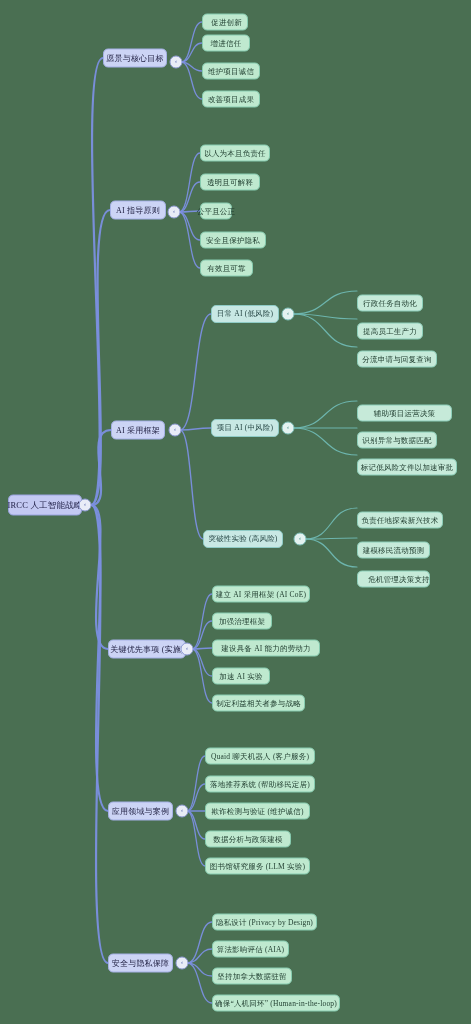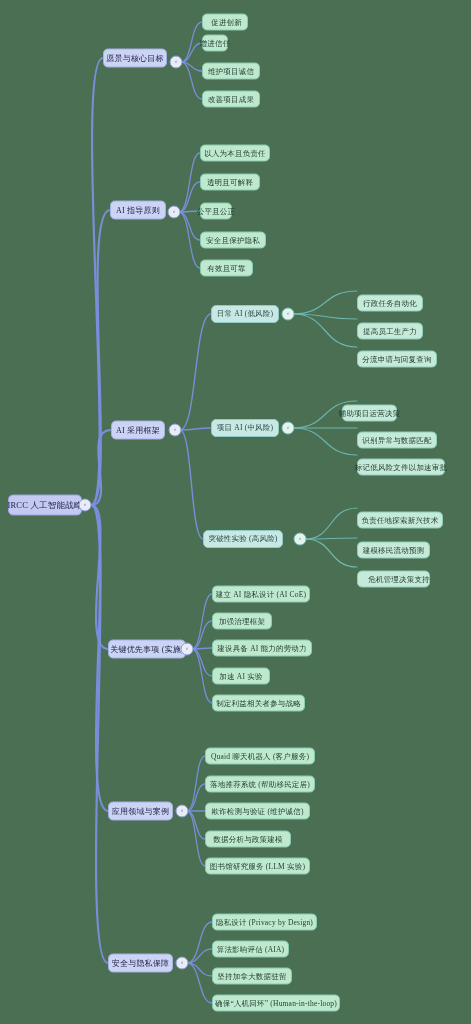--- a/index.html
+++ b/index.html
@@ -145,21 +145,21 @@
         <span>IRCC 人工智能战略</span>
       </div>
       <div class="toggle" style="left: 85px; top: 505px;">‹</div>
       <div class="node node-l1" style="left: 103px; top: 58px; width: 64px;">
         <span>愿景与核心目标</span>
       </div>
       <div class="toggle" style="left: 176px; top: 62px;">‹</div>
       <div class="node node-leaf" style="left: 202px; top: 22px; width: 46px; padding-left: 9px;">
         <span>促进创新</span>
       </div>
-      <div class="node node-leaf" style="left: 202px; top: 43px; width: 26px;">
+      <div class="node node-leaf" style="left: 202px; top: 43px; width: 48px;">
         <span>增进信任</span>
       </div>
       <div class="node node-leaf" style="left: 202px; top: 71px; width: 58px;">
         <span>维护项目诚信</span>
       </div>
       <div class="node node-leaf" style="left: 202px; top: 99px; width: 58px;">
         <span>改善项目成果</span>
       </div>
       <div class="node node-l1" style="left: 110px; top: 210px; width: 56px;">
         <span>AI 指导原则</span>
@@ -194,53 +194,53 @@
       <div class="node node-leaf teal" style="left: 357px; top: 319px; width: 66px;">
         <span>提高员工生产力</span>
       </div>
       <div class="node node-leaf teal" style="left: 357px; top: 347px; width: 80px;">
         <span>分流申请与回复查询</span>
       </div>
       <div class="node node-l2" style="left: 211px; top: 428px; width: 68px;">
         <span>项目 AI (中风险)</span>
       </div>
       <div class="toggle teal" style="left: 288px; top: 428px;">‹</div>
-      <div class="node node-leaf teal" style="left: 342px; top: 401px; width: 55px;">
+      <div class="node node-leaf teal" style="left: 357px; top: 401px; width: 95px;">
         <span>辅助项目运营决策</span>
       </div>
       <div class="node node-leaf teal" style="left: 357px; top: 428px; width: 80px;">
         <span>识别异常与数据匹配</span>
       </div>
-      <div class="node node-leaf teal" style="left: 357px; top: 455px; width: 88px;">
+      <div class="node node-leaf teal" style="left: 357px; top: 455px; width: 100px;">
         <span>标记低风险文件以加速审批</span>
       </div>
       <div class="node node-l2" style="left: 203px; top: 539px; width: 80px;">
         <span>突破性实验 (高风险)</span>
       </div>
       <div class="toggle teal" style="left: 300px; top: 539px;">‹</div>
       <div class="node node-leaf teal" style="left: 357px; top: 508px; width: 86px;">
         <span>负责任地探索新兴技术</span>
       </div>
       <div class="node node-leaf teal" style="left: 357px; top: 538px; width: 73px;">
         <span>建模移民流动预测</span>
       </div>
       <div class="node node-leaf teal" style="left: 357px; top: 567px; width: 73px; padding-left: 17px;">
         <span>危机管理决策支持</span>
       </div>
       <div class="node node-l1" style="left: 108px; top: 649px; width: 78px;">
         <span>关键优先事项 (实施)</span>
       </div>
       <div class="toggle" style="left: 187px; top: 649px;">‹</div>
       <div class="node node-leaf" style="left: 212px; top: 594px; width: 98px;">
-        <span>建立 AI 隐私设计 (AI CoE)</span>
+        <span>建立 AI 采用框架 (AI CoE)</span>
       </div>
       <div class="node node-leaf" style="left: 212px; top: 621px; width: 60px;">
         <span>加强治理框架</span>
       </div>
-      <div class="node node-leaf" style="left: 212px; top: 648px; width: 100px;">
+      <div class="node node-leaf" style="left: 212px; top: 648px; width: 108px;">
         <span>建设具备 AI 能力的劳动力</span>
       </div>
       <div class="node node-leaf" style="left: 212px; top: 676px; width: 58px;">
         <span>加速 AI 实验</span>
       </div>
       <div class="node node-leaf" style="left: 212px; top: 703px; width: 93px;">
         <span>制定利益相关者参与战略</span>
       </div>
       <div class="node node-l1" style="left: 108px; top: 811px; width: 65px;">
         <span>应用领域与案例</span>

